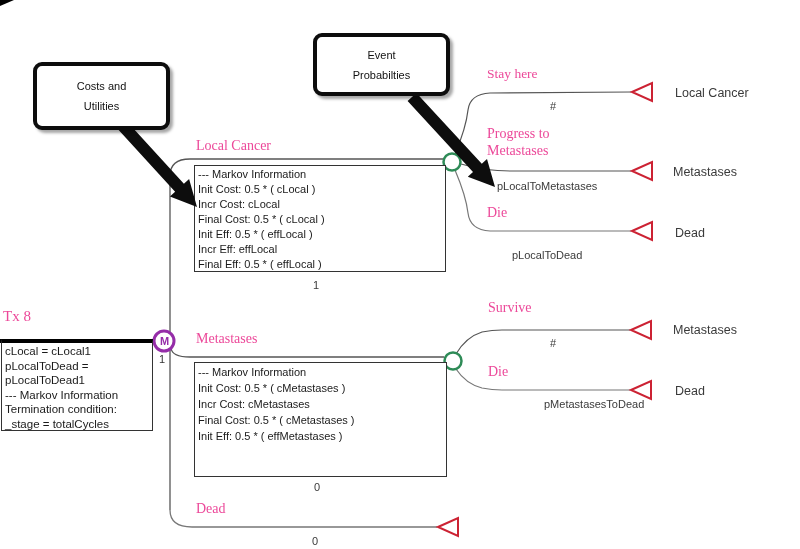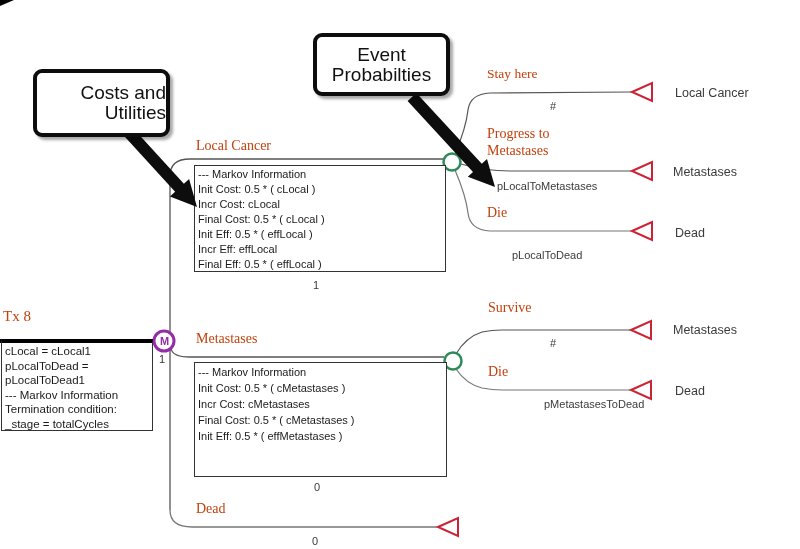--- a/index.html
+++ b/index.html
@@ -2,29 +2,29 @@
 <html><head>
 <meta charset="utf-8">
 <style>
   html,body{margin:0;padding:0;background:#fff;}
   #canvas{position:relative;width:800px;height:549px;background:#ffffff;overflow:hidden;
           font-family:"Liberation Sans",sans-serif;}
   svg{position:absolute;left:0;top:0;}
   #lines-layer{z-index:1;}
   #arrow-layer{z-index:6;pointer-events:none;}
   .abs{position:absolute;}
-  .serif-label{font-family:"Liberation Serif",serif;font-size:14px;color:#c2410c;z-index:3;white-space:nowrap;}
+  .serif-label{font-family:"Liberation Serif",serif;font-size:14px;color:#ec4899;z-index:3;white-space:nowrap;}
   .sans-small{font-family:"Liberation Sans",sans-serif;font-size:11px;color:#3a3a3a;z-index:3;white-space:nowrap;}
   .terminal-label{font-family:"Liberation Sans",sans-serif;font-size:12.5px;color:#3a3a3a;z-index:3;white-space:nowrap;}
   .info-box{position:absolute;border:1.5px solid #333;background:#fff;z-index:2;
             font-size:11px;color:#1a1a1a;padding:1px 3px;box-sizing:border-box;}
   .info-box .line{white-space:nowrap;}
   .callout{position:absolute;background:#fff;border:4px solid #0d0d0d;border-radius:9px;
            box-shadow:3px 3px 3px rgba(0,0,0,0.35);z-index:7;display:flex;flex-direction:column;
-           align-items:center;justify-content:center;font-size:19px;color:#111;line-height:20px;}
+           align-items:center;justify-content:center;font-size:11px;color:#111;line-height:20px;}
   .node-letter{z-index:4;font-weight:bold;font-size:11px;color:#952DA8;text-align:center;}
 </style>
 </head>
 <body>
 
 <div id="canvas">
 
   <svg id="lines-layer" width="800" height="549" viewBox="0 0 800 549">
 
     <line x1="0" y1="341" x2="158" y2="341" stroke="#000" stroke-width="4"></line>
@@ -111,21 +111,21 @@
 
   <div class="abs serif-label" style="left:196px;top:501px;">Dead</div>
   <div class="abs sans-small" style="left:312px;top:535px;">0</div>
 
   <svg id="arrow-layer" width="800" height="549" viewBox="0 0 800 549">
     <polygon points="0,0 14,0 0,6" fill="#000"></polygon>
     <polygon points="108.6,119.0 117.4,111.0 183.9,183.7 189.1,179.0 197,207 169.9,196.5 175.1,191.8" fill="#0d0d0d"></polygon>
     <polygon points="407.6,101.1 416.4,92.9 481.8,163.8 487.0,159.1 495,187 467.8,176.7 473.0,172.0" fill="#0d0d0d"></polygon>
   </svg>
 
-  <div class="callout" style="left:33px;top:69px;width:129px;height:60px;align-items:flex-end;">
+  <div class="callout" style="left:33px;top:62px;width:129px;height:60px;">
     <div>Costs and</div>
     <div>Utilities</div>
   </div>
   <div class="callout" style="left:313px;top:33px;width:129px;height:55px;">
     <div>Event</div>
     <div>Probabilties</div>
   </div>
 
 </div>
 

